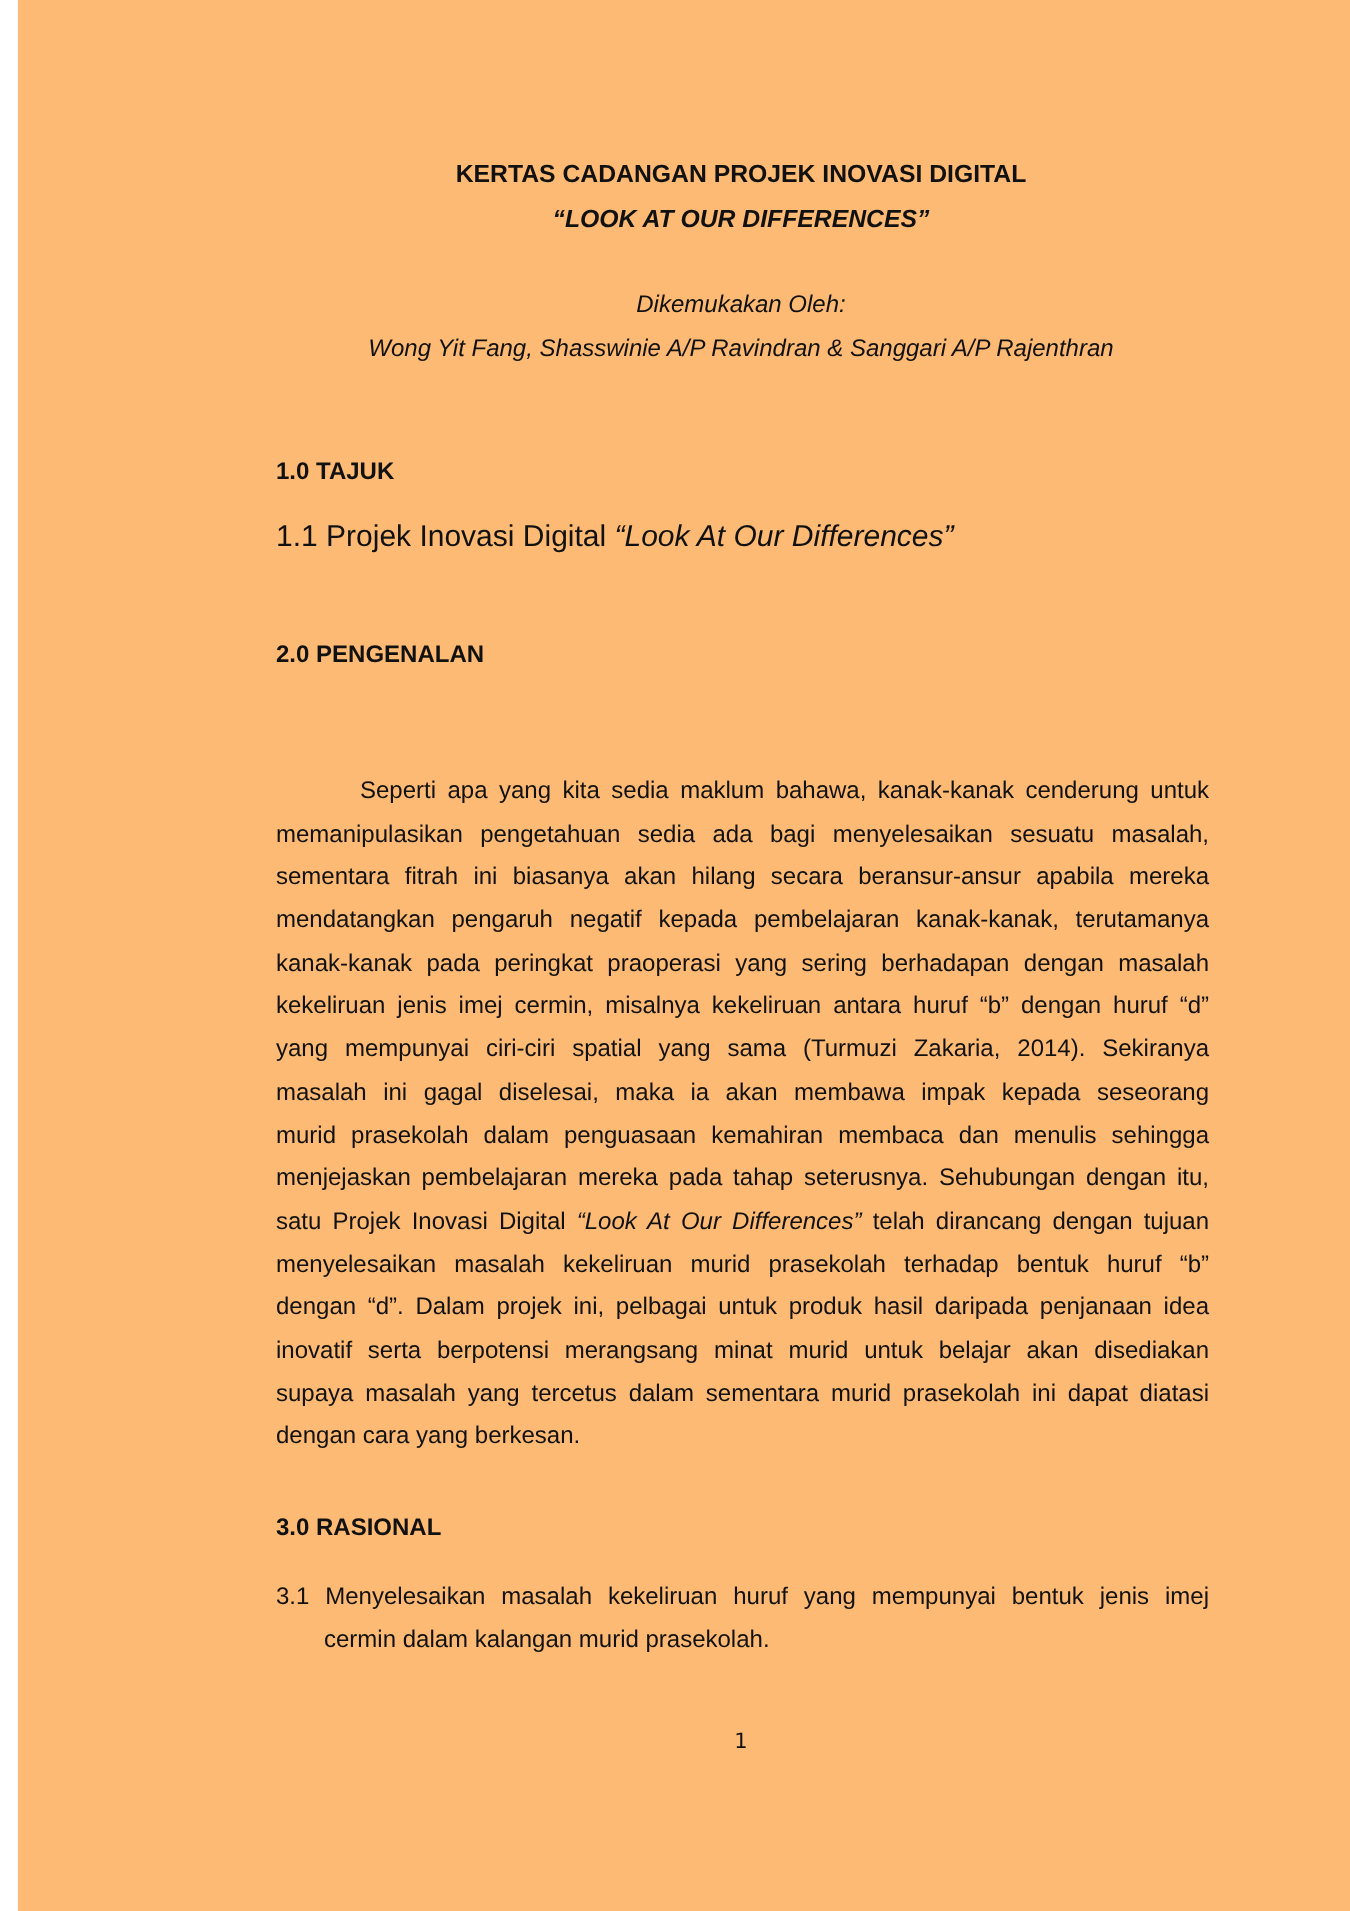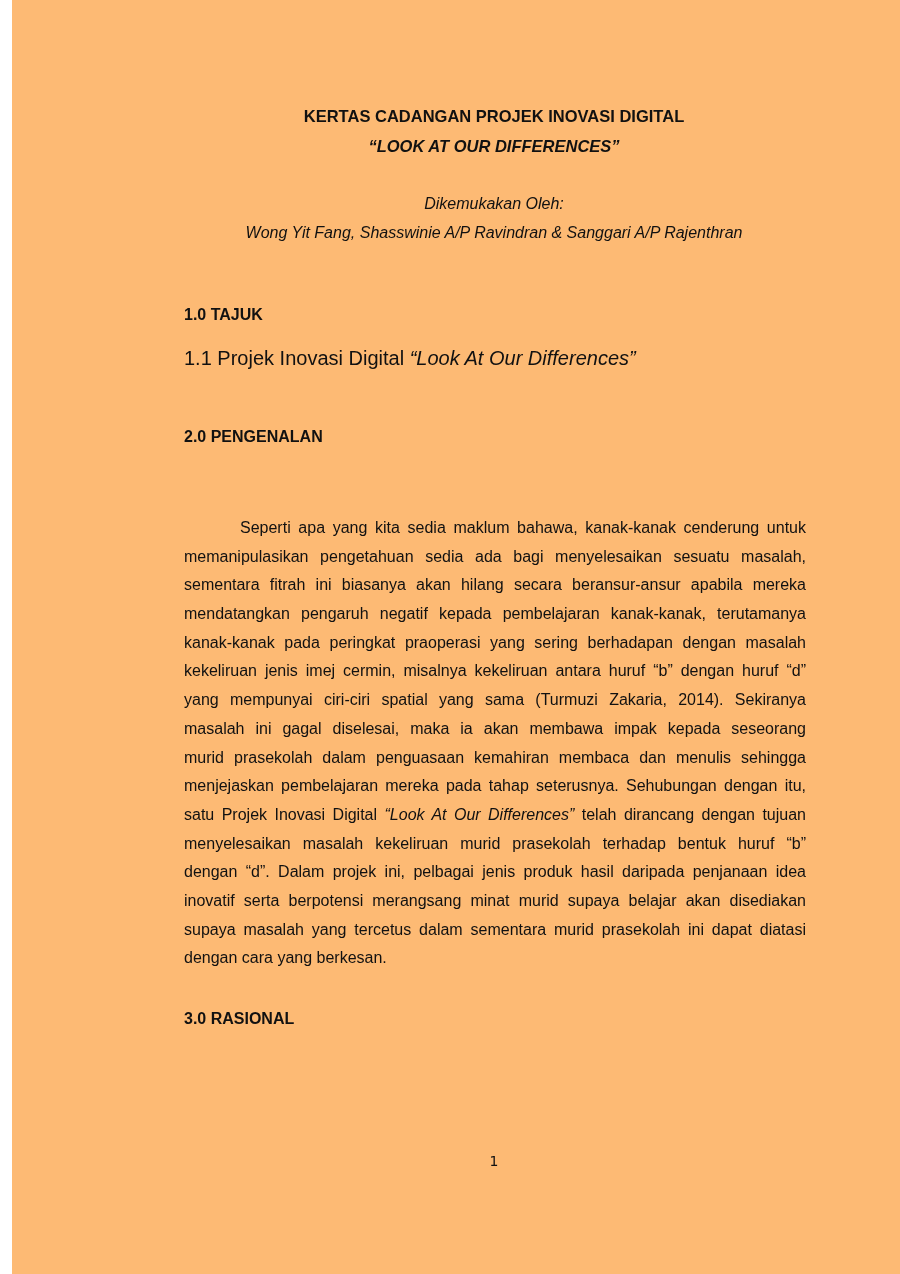--- a/index.html
+++ b/index.html
@@ -47,22 +47,26 @@
     <span class="l">sementara fitrah ini biasanya akan hilang secara beransur-ansur apabila mereka</span>
     <span class="l">mendatangkan pengaruh negatif kepada pembelajaran kanak-kanak, terutamanya</span>
     <span class="l">kanak-kanak pada peringkat praoperasi yang sering berhadapan dengan masalah</span>
     <span class="l">kekeliruan jenis imej cermin, misalnya kekeliruan antara huruf “b” dengan huruf “d”</span>
     <span class="l">yang mempunyai ciri-ciri spatial yang sama (Turmuzi Zakaria, 2014). Sekiranya</span>
     <span class="l">masalah ini gagal diselesai, maka ia akan membawa impak kepada seseorang</span>
     <span class="l">murid prasekolah dalam penguasaan kemahiran membaca dan menulis sehingga</span>
     <span class="l">menjejaskan pembelajaran mereka pada tahap seterusnya. Sehubungan dengan itu,</span>
     <span class="l"><span>satu Projek Inovasi Digital </span><i>“Look At Our Differences”</i><span> telah dirancang dengan tujuan</span></span>
     <span class="l">menyelesaikan masalah kekeliruan murid prasekolah terhadap bentuk huruf “b”</span>
-    <span class="l">dengan “d”. Dalam projek ini, pelbagai jenis produk hasil daripada penjanaan idea</span>
-    <span class="l">inovatif serta berpotensi merangsang minat murid supaya belajar akan disediakan</span>
+    <span class="l">dengan “d”. Dalam projek ini, pelbagai untuk produk hasil daripada penjanaan idea</span>
+    <span class="l">inovatif serta berpotensi merangsang minat murid untuk belajar akan disediakan</span>
     <span class="l">supaya masalah yang tercetus dalam sementara murid prasekolah ini dapat diatasi</span>
     <span class="l last">dengan cara yang berkesan.</span>
   </div>
 
   <div class="heading h3">3.0 RASIONAL</div>
+  <div class="item31">
+    <span class="l">3.1 Menyelesaikan masalah kekeliruan huruf yang mempunyai bentuk jenis imej</span>
+    <span class="l2">cermin dalam kalangan murid prasekolah.</span>
+  </div>
 
   <div class="pagenum">1</div>
 </div>
 
 </body></html>

